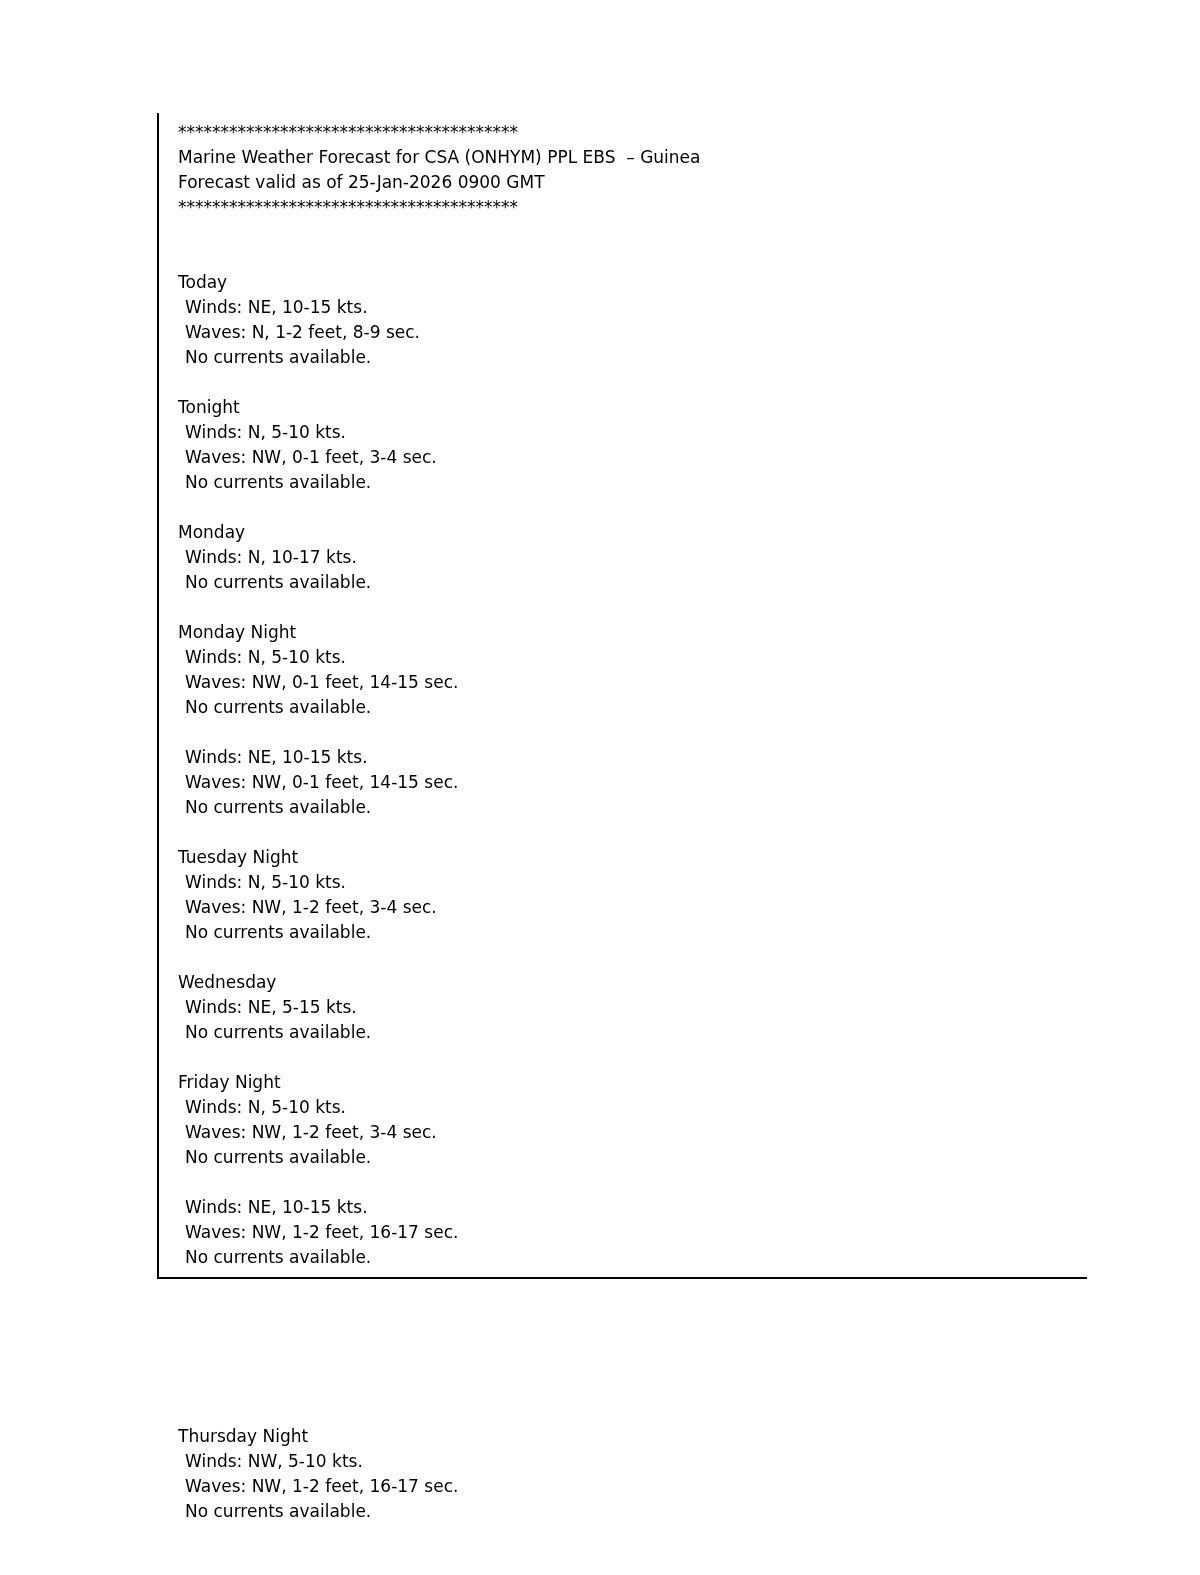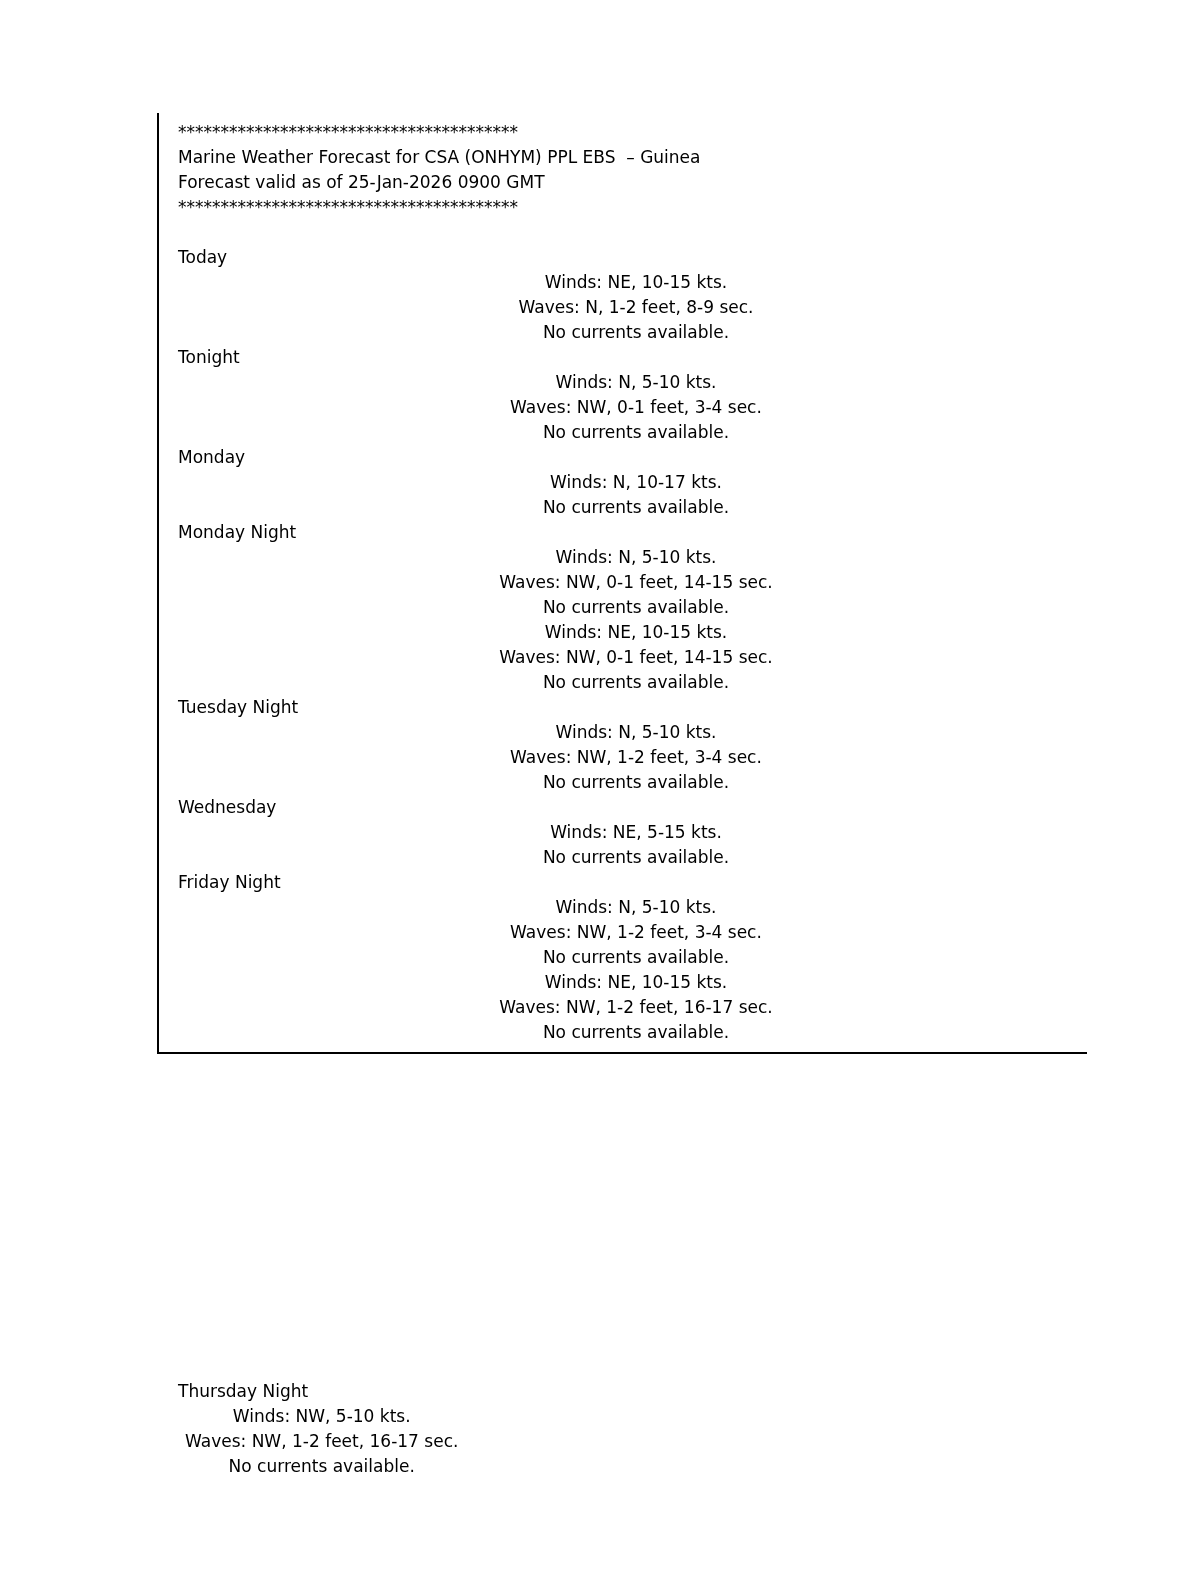--- a/index.html
+++ b/index.html
@@ -28,28 +28,28 @@
   }
   .line {
     line-height: 25px;
     white-space: pre;
   }
   .blank {
     height: 25px;
   }
   .detail {
     padding-left: 7px;
-    text-align: center;
   }
   .section {
+    margin-top: 25px;
   }
   .outside-section {
     position: absolute;
     left: 178px;
-    top: 1379px;
+    top: 1424px;
   }
 </style>
 </head>
 <body>
 
 <div class="frame">
   <div class="line">****************************************</div>
   <div class="line">Marine Weather Forecast for CSA (ONHYM) PPL EBS  – Guinea</div>
   <div class="line">Forecast valid as of 25-Jan-2026 0900 GMT</div>
   <div class="line">****************************************</div>

